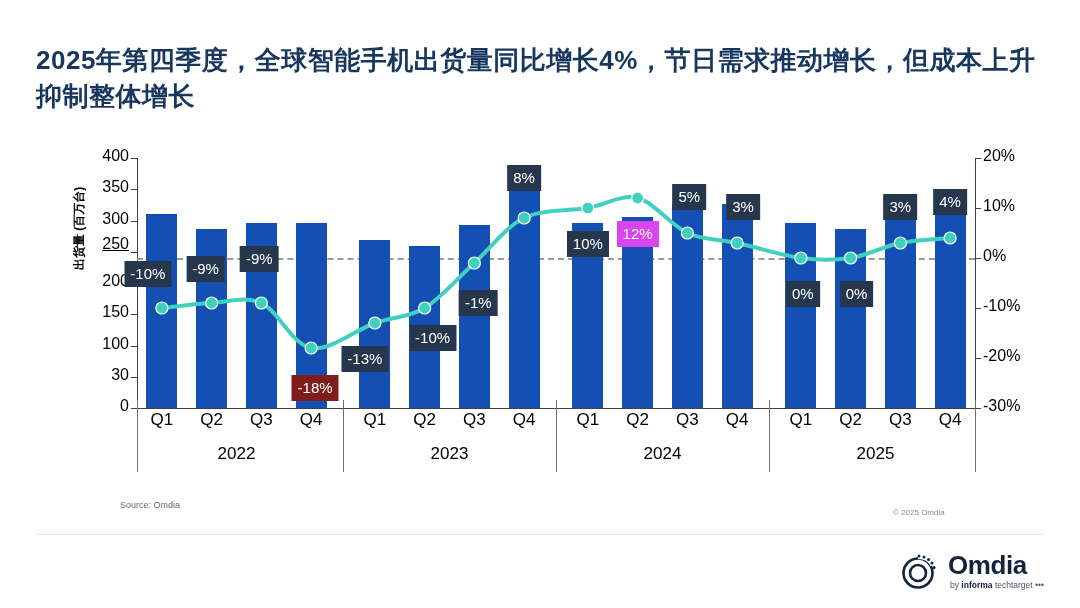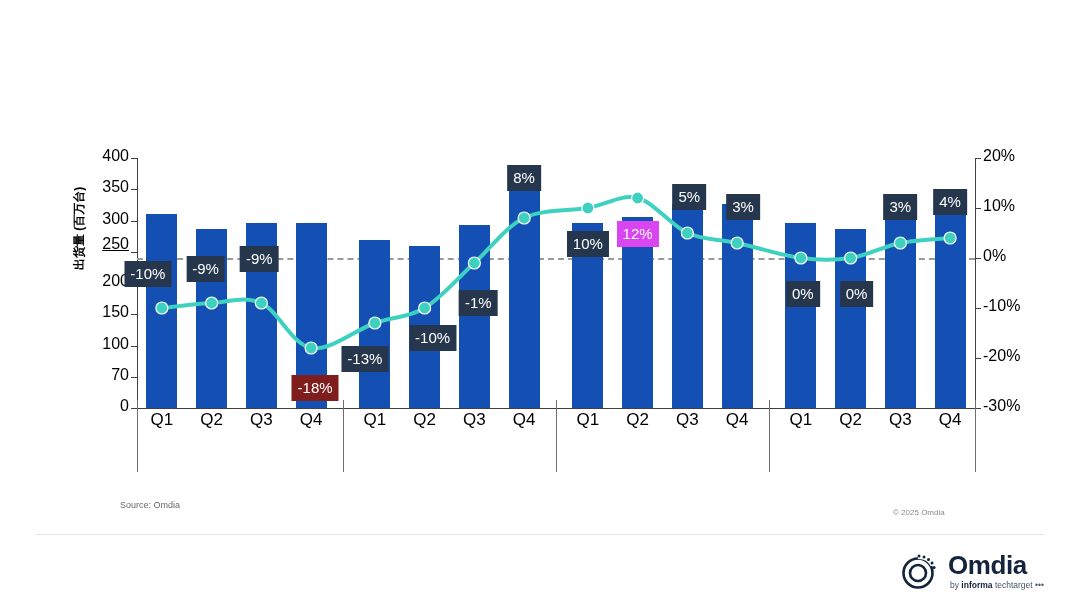--- a/index.html
+++ b/index.html
@@ -96,34 +96,35 @@
   }
   .logo-sub{position:absolute;left:54px;top:32px;font-size:8.5px;color:#47566b;white-space:nowrap;}
   .logo-sub b{color:#13243c;}
   .logo-mark{position:absolute;left:2px;top:2px;width:44px;height:44px;}
 </style>
 </head>
 <body>
 
 <div class="slide">
 
+  <div class="title">2025年第四季度，全球智能手机出货量同比增长4%，节日需求推动增长，但成本上升抑制整体增长</div>
 
   <div class="chart">
 
     <div class="plot">
 
       <div class="axis-line vaxis left"></div>
       <div class="axis-line vaxis right"></div>
       <div class="axis-line haxis"></div>
 
       <div id="yticks-left">
           <div class="tick l" style="top: 250px;"></div>
           <div class="ylab l" style="top: 239px;">0</div>
           <div class="tick l" style="top: 218.75px;"></div>
-          <div class="ylab l" style="top: 207.75px;">70</div>
+          <div class="ylab l" style="top: 207.75px;">30</div>
           <div class="tick l" style="top: 187.5px;"></div>
           <div class="ylab l" style="top: 176.5px;">100</div>
           <div class="tick l" style="top: 156.25px;"></div>
           <div class="ylab l" style="top: 145.25px;">150</div>
           <div class="tick l" style="top: 125px;"></div>
           <div class="ylab l" style="top: 114px;">200</div>
           <div class="tick l" style="top: 93.75px;"></div>
           <div class="ylab l" style="top: 77px; text-decoration: underline;">250</div>
           <div class="tick l" style="top: 62.5px;"></div>
           <div class="ylab l" style="top: 51.5px;">300</div>
@@ -222,20 +223,26 @@
         <div class="cat" style="left: 387.125px;">Q4</div>
         <div class="cat" style="left: 450.875px;">Q1</div>
         <div class="cat" style="left: 500.625px;">Q2</div>
         <div class="cat" style="left: 550.375px;">Q3</div>
         <div class="cat" style="left: 600.125px;">Q4</div>
         <div class="cat" style="left: 663.875px;">Q1</div>
         <div class="cat" style="left: 713.625px;">Q2</div>
         <div class="cat" style="left: 763.375px;">Q3</div>
         <div class="cat" style="left: 813.125px;">Q4</div>
       </div>
+    <div class="yearrow" id="yearrow">
+        <div class="year" style="left: 99.5px;">2022</div>
+        <div class="year" style="left: 312.5px;">2023</div>
+        <div class="year" style="left: 525.5px;">2024</div>
+        <div class="year" style="left: 738.5px;">2025</div>
+      </div>
     <div id="seps">
         <div class="groupsep" style="left: 101px;"></div>
         <div class="groupsep" style="left: 307px;"></div>
         <div class="groupsep" style="left: 520px;"></div>
         <div class="groupsep" style="left: 733px;"></div>
         <div class="groupsep" style="left: 939px;"></div>
       </div>
   </div>
 
   <div class="source">Source: Omdia</div>

